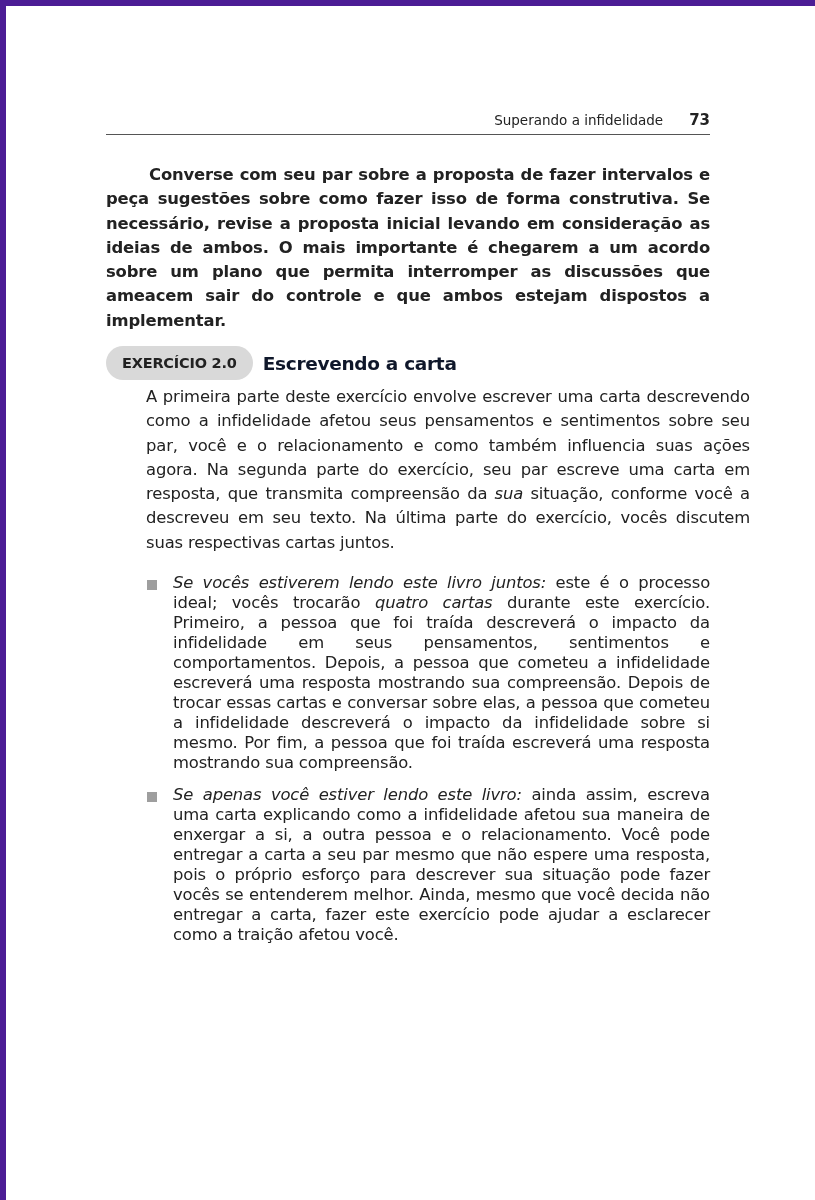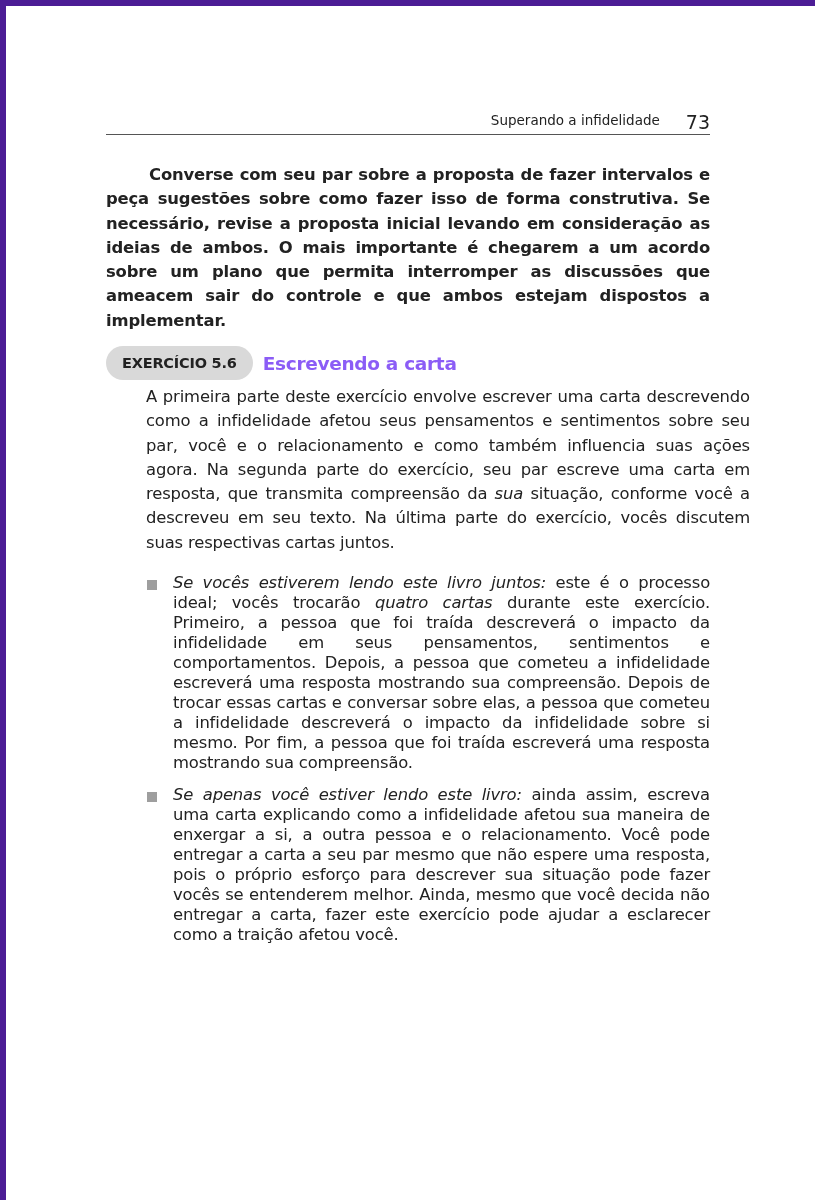--- a/index.html
+++ b/index.html
@@ -11,40 +11,40 @@
     position: absolute; left: 0; top: 0; width: 813px; height: 1198px;
     border: 6px solid #4c1d95; background: #fff;
   }
   .running-head {
     position: absolute; left: 100px; top: 106px; width: 604px; height: 22px;
     border-bottom: 1.5px solid #555;
     display: flex; justify-content: flex-end; align-items: flex-start;
     font-size: 13.5px; color: #222;
   }
   .running-head .title { margin-right: 26px; }
-  .running-head .pnum { font-weight: normal; font-size: 19px; margin-top: -1px; }
+  .running-head .pnum { font-weight: bold; font-size: 15px; margin-top: -1px; }
 
   .body-text {
     position: absolute; left: 100px; width: 604px;
     font-size: 16.4px; line-height: 24.3px; letter-spacing: -0.15px;
   }
   .body-text p { margin: 0; text-align: justify; }
   .indent { text-indent: 43px; }
 
   #para1 { top: 157px; font-weight: bold; }
   .exercise {
     position: absolute; left: 100px; top: 340px; height: 34px;
     display: flex; align-items: center;
   }
   .ex-badge {
     background: #d9d9d9; border-radius: 17px; height: 34px; padding: 0 16px;
     display: flex; align-items: center; font-size: 14.5px; font-weight: bold;
     color: #222; letter-spacing: -0.2px;
   }
-  .ex-title { margin-left: 10px; font-size: 18.5px; font-weight: bold; color: #8b5cf6; letter-spacing: -0.3px;}
+  .ex-title { margin-left: 10px; font-size: 18.5px; font-weight: bold; color: #0f172a; letter-spacing: -0.3px;}
   #para2 { top: 379px; margin-left: 40px; }
   #para2 p { text-align: justify; }
 
   .bullets {
     position: absolute; left: 141px; width: 563px; top: 567px;
     font-size: 16.4px; line-height: 20px; letter-spacing: -0.15px;
   }
   .bullet-item { position: relative; padding-left: 26px; text-align: justify; margin: 0 0 12px 0; }
   .bullet-item .sq {
     position: absolute; left: 0; top: 7px; width: 10px; height: 10px; background: #9e9e9e;
@@ -60,21 +60,21 @@
   <div class="running-head">
     <span class="title">Superando a infidelidade</span>
     <span class="pnum">73</span>
   </div>
 
   <div class="body-text" id="para1">
     <p class="indent">Converse com seu par sobre a proposta de fazer intervalos e peça sugestões sobre como fazer isso de forma construtiva. Se necessário, revise a proposta inicial levando em consideração as ideias de ambos. O mais importante é chegarem a um acordo sobre um plano que permita interromper as discussões que ameacem sair do controle e que ambos estejam dispostos a implementar.</p>
   </div>
 
   <div class="exercise">
-    <span class="ex-badge">EXERCÍCIO 5.6</span>
+    <span class="ex-badge">EXERCÍCIO 2.0</span>
     <span class="ex-title">Escrevendo a carta</span>
   </div>
 
   <div class="body-text" id="para2">
     <p><span>A primeira parte deste exercício envolve escrever uma carta descrevendo como a infidelidade afetou seus pensamentos e sentimentos sobre seu par, você e o relacionamento e como também influencia suas ações agora. Na segunda parte do exercício, seu par escreve uma carta em resposta, que transmita compreensão da </span><em>sua</em><span> situação, conforme você a descreveu em seu texto. Na última parte do exercício, vocês discutem suas respectivas cartas juntos.</span></p>
   </div>
 
   <div class="bullets">
     <div class="bullet-item">
       <span class="sq"></span>

